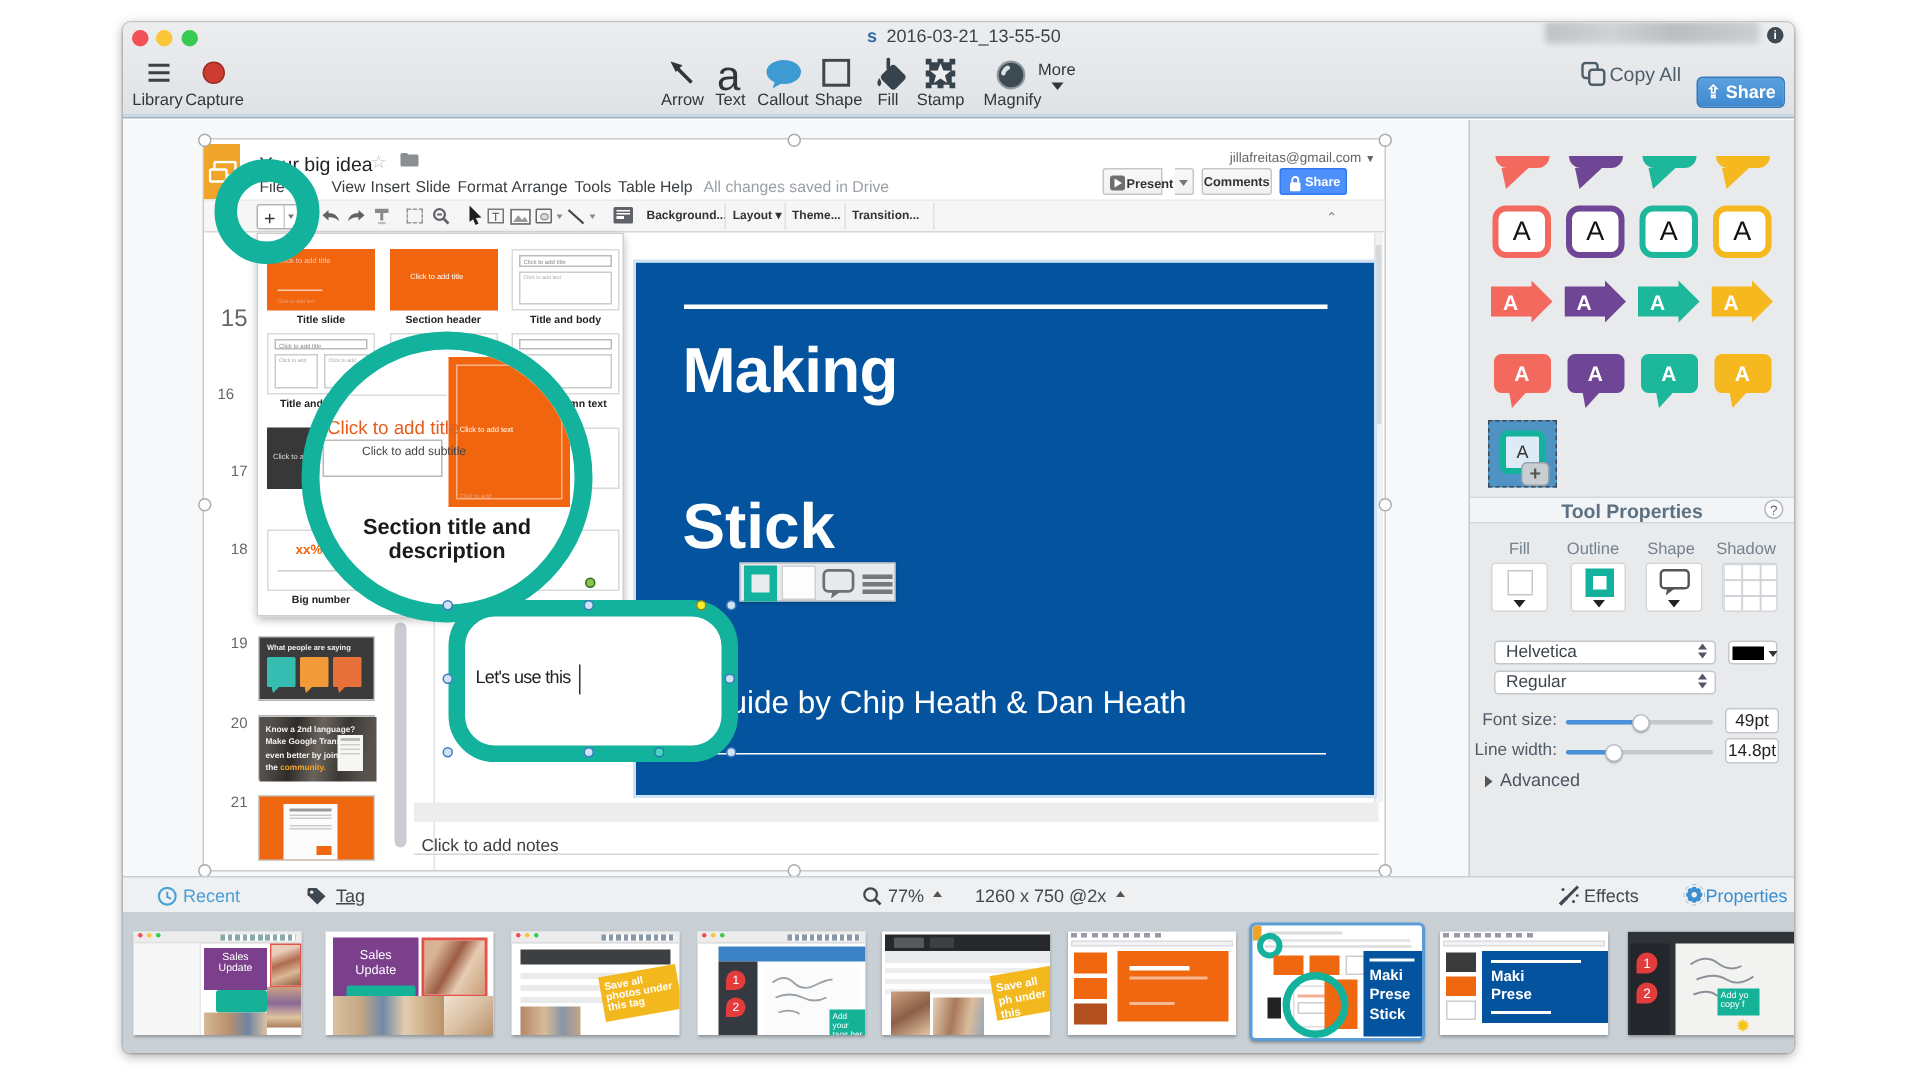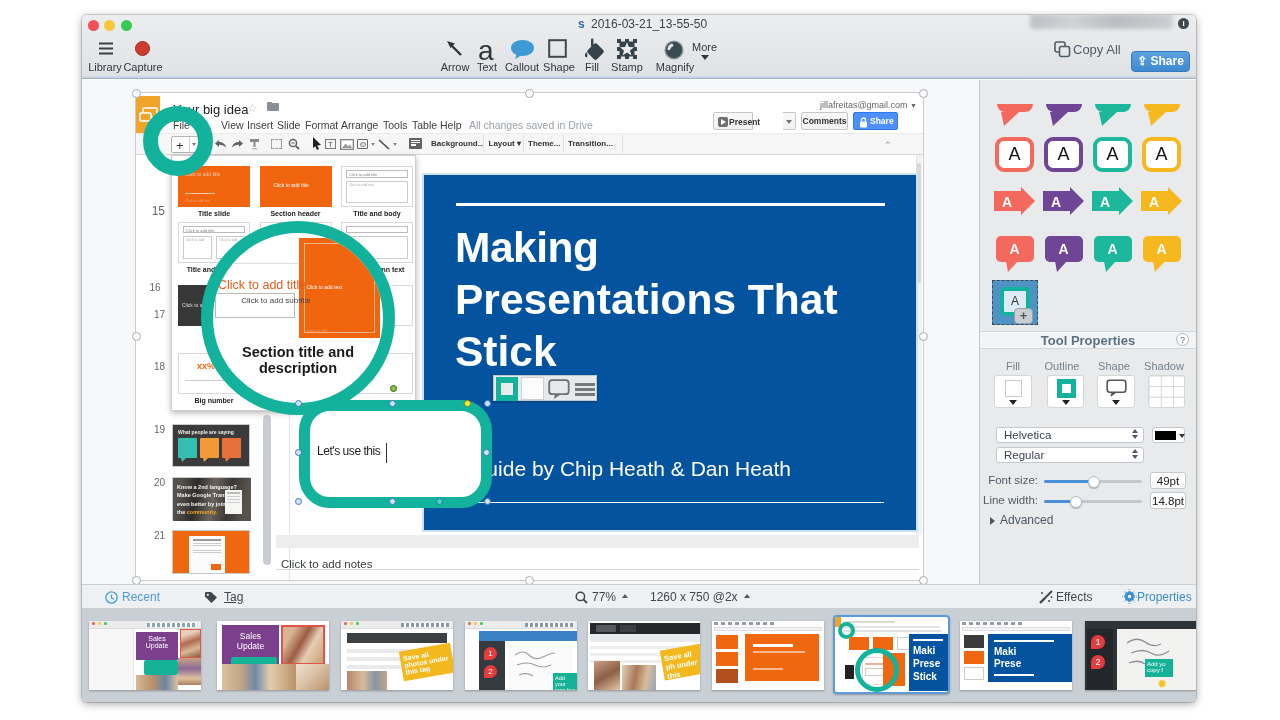--- a/index.html
+++ b/index.html
@@ -153,21 +153,21 @@
       <div class="abs" style="top:26px; left:111px; font-size:10.5px; color:#3c4043;">Insert</div>
       <div class="abs" style="top:26px; left:141px; font-size:10.5px; color:#3c4043;">Slide</div>
       <div class="abs" style="top:26px; left:169px; font-size:10.5px; color:#3c4043;">Format</div>
       <div class="abs" style="top:26px; left:205px; font-size:10.5px; color:#3c4043;">Arrange</div>
       <div class="abs" style="top:26px; left:247px; font-size:10.5px; color:#3c4043;">Tools</div>
       <div class="abs" style="top:26px; left:276px; font-size:10.5px; color:#3c4043;">Table</div>
       <div class="abs" style="top:26px; left:304px; font-size:10.5px; color:#3c4043;">Help</div>
       <div class="abs" style="top:26px; left:333px; font-size:10.5px; color:#9aa0a6;">All changes saved in Drive</div>
 
       <div class="abs" style="top:7px; left:673px; width:108px; font-size:9px; color:#666; text-align:right; white-space:nowrap;">jillafreitas@gmail.com <span style="font-size:7px;">▼</span></div>
-      <div class="abs" style="left:577px; top:19px; width:40px; height:18px; background:linear-gradient(#f8f8f8,#f1f1f1); border:1px solid #c6c6c6; border-radius:2px 0 0 2px;">
+      <div class="abs" style="left:599px; top:19px; width:40px; height:18px; background:linear-gradient(#f8f8f8,#f1f1f1); border:1px solid #c6c6c6; border-radius:2px 0 0 2px;">
         <div class="abs" style="left:4px; top:3.5px; width:10px; height:10px; background:#6e6e6e; border-radius:2px;"></div>
         <div class="abs" style="left:7px; top:5.5px; width:0; height:0; border-top:3px solid transparent; border-bottom:3px solid transparent; border-left:5px solid #fff;"></div>
         <div class="abs" style="left:15px; top:4px; font-size:8.5px; font-weight:bold; color:#333;">Present</div>
       </div>
       <div class="abs" style="left:647px; top:19px; width:13px; height:18px; background:linear-gradient(#f8f8f8,#f1f1f1); border:1px solid #c6c6c6; border-left:none; border-radius:0 2px 2px 0;">
         <div class="abs" style="left:3px; top:7px; width:0; height:0; border-left:3.5px solid transparent; border-right:3.5px solid transparent; border-top:4px solid #777;"></div>
       </div>
       <div class="abs" style="left:665px; top:19px; width:47px; height:18px; background:linear-gradient(#f8f8f8,#f1f1f1); border:1px solid #c6c6c6; border-radius:2px; font-size:8.5px; font-weight:bold; color:#333; text-align:center; line-height:17px;">Comments</div>
       <div class="abs" style="left:717px; top:19px; width:45px; height:18px; background:#4d8ffb; border:1px solid #3079ed; border-radius:2px;">
         <svg class="abs" style="left:5px; top:3.5px;" width="9" height="11" viewBox="0 0 9 11">
@@ -225,22 +225,22 @@
       <div class="abs" style="left:295px; top:44px; width:57px; height:14px; font-size:8px; font-weight:bold; color:#333; line-height:14px;">Background...</div>
       <div class="abs" style="left:352.5px; top:44px; width:39px; height:14px; font-size:8px; font-weight:bold; color:#333; line-height:14px;">Layout ▾</div>
       <div class="abs" style="left:392px; top:44px; width:40px; height:14px; font-size:8px; font-weight:bold; color:#333; line-height:14px;">Theme...</div>
       <div class="abs" style="left:432px; top:44px; width:49px; height:14px; font-size:8px; font-weight:bold; color:#333; line-height:14px;">Transition...</div>
       <div class="abs" style="left:347px; top:42px; width:1px; height:18px; background:#e0e0e0;"></div>
       <div class="abs" style="left:387px; top:42px; width:1px; height:18px; background:#e0e0e0;"></div>
       <div class="abs" style="left:427px; top:42px; width:1px; height:18px; background:#e0e0e0;"></div>
       <div class="abs" style="left:486px; top:42px; width:1px; height:18px; background:#e0e0e0;"></div>
       <div class="abs" style="left:748px; top:47px; font-size:9px; color:#888;">⌃</div>
 
-      <div class="abs" style="left:9px; top:111px; width:20px; text-align:right; font-size:12px; color:#666;">15</div>
-      <div class="abs" style="left:9px; top:165px; width:20px; text-align:center; font-size:10px; color:#666;margin-top:24px;">16</div>
+      <div class="abs" style="left:9px; top:111px; width:20px; text-align:right; font-size:16px; color:#666;">15</div>
+      <div class="abs" style="left:9px; top:165px; width:20px; text-align:left; font-size:10px; color:#666;">16</div>
       <div class="abs" style="left:9px; top:216px; width:20px; text-align:right; font-size:10px; color:#666;">17</div>
       <div class="abs" style="left:9px; top:268px; width:20px; text-align:right; font-size:10px; color:#666;">18</div>
       <div class="abs" style="left:9px; top:331px; width:20px; text-align:right; font-size:10px; color:#666;">19</div>
       <div class="abs" style="left:9px; top:384px; width:20px; text-align:right; font-size:10px; color:#666;">20</div>
       <div class="abs" style="left:9px; top:437px; width:20px; text-align:right; font-size:10px; color:#666;">21</div>
 
       <div class="abs" style="left:36px; top:331px; width:78px; height:43px; background:#3b3b3b; border:1px solid #c9c9c9;">
         <div class="abs" style="left:5px; top:4px; font-size:5px; font-weight:bold; color:#eee;">What people are saying</div>
         <div class="abs" style="left:5px; top:13px; width:19px; height:20px; background:#35bdb2; border-radius:1px;"></div>
         <div class="abs" style="left:27px; top:13px; width:19px; height:20px; background:#f29a38; border-radius:1px;"></div>
@@ -271,21 +271,20 @@
       </div>
 
       <div class="abs" style="left:127px; top:322px; width:8px; height:150px; background:#c9cdd1; border-radius:4px;"></div>
       <div class="abs" style="left:153px; top:62px; width:1px; height:425px; background:#e3e3e3;"></div>
       <div class="abs" style="left:780px; top:62px; width:6px; height:380px; background:#f2f2f2; border-left:1px solid #e4e4e4;"></div>
       <div class="abs" style="left:781px; top:70px; width:4px; height:120px; background:#d8d8d8; border-radius:2px;"></div>
 
       <div class="abs" style="left:288px; top:82px; width:491.5px; height:355px; background:#04539e; outline:2px solid #cfe2f5;">
         <div class="abs" style="left:32px; top:27.5px; width:429px; height:3px; background:#fff;"></div>
         <div id="ttl1" class="abs" style="left:31px; top:49.3px; font-size:42.5px; letter-spacing:-0.5px; font-weight:bold; color:#fff; white-space:nowrap;">Making</div>
-        <div id="ttl2" class="abs" style="left:31px; top:100.6px; font-size:42.5px; font-weight:bold; color:#fff; white-space:nowrap;">Presentations That</div>
         <div id="ttl3" class="abs" style="left:31px; top:153.4px; font-size:42.5px; font-weight:bold; color:#fff; white-space:nowrap;">Stick</div>
         <div id="guide" class="abs" style="left:32px; top:282px; font-size:21px; color:#fff; white-space:nowrap;">A guide by Chip Heath &amp; Dan Heath</div>
         <div class="abs" style="left:32px; top:326.5px; width:428px; height:1.5px; background:#fff;"></div>
       </div>
 
       <div class="abs" style="left:140px; top:442px; width:643px; height:13px; background:#ededee;"></div>
       <div class="abs" style="left:145px; top:465px; font-size:11.5px; color:#3c4043;">Click to add notes</div>
       <div class="abs" style="left:140px; top:476px; width:643px; height:1px; background:#d6d6d6;"></div>
 
       <div id="dropdown" class="abs" style="left:35px; top:61.5px; width:245px; height:256.5px; background:#fff; border:1px solid #cfcfcf; box-shadow:0 2px 6px rgba(0,0,0,.3);">

